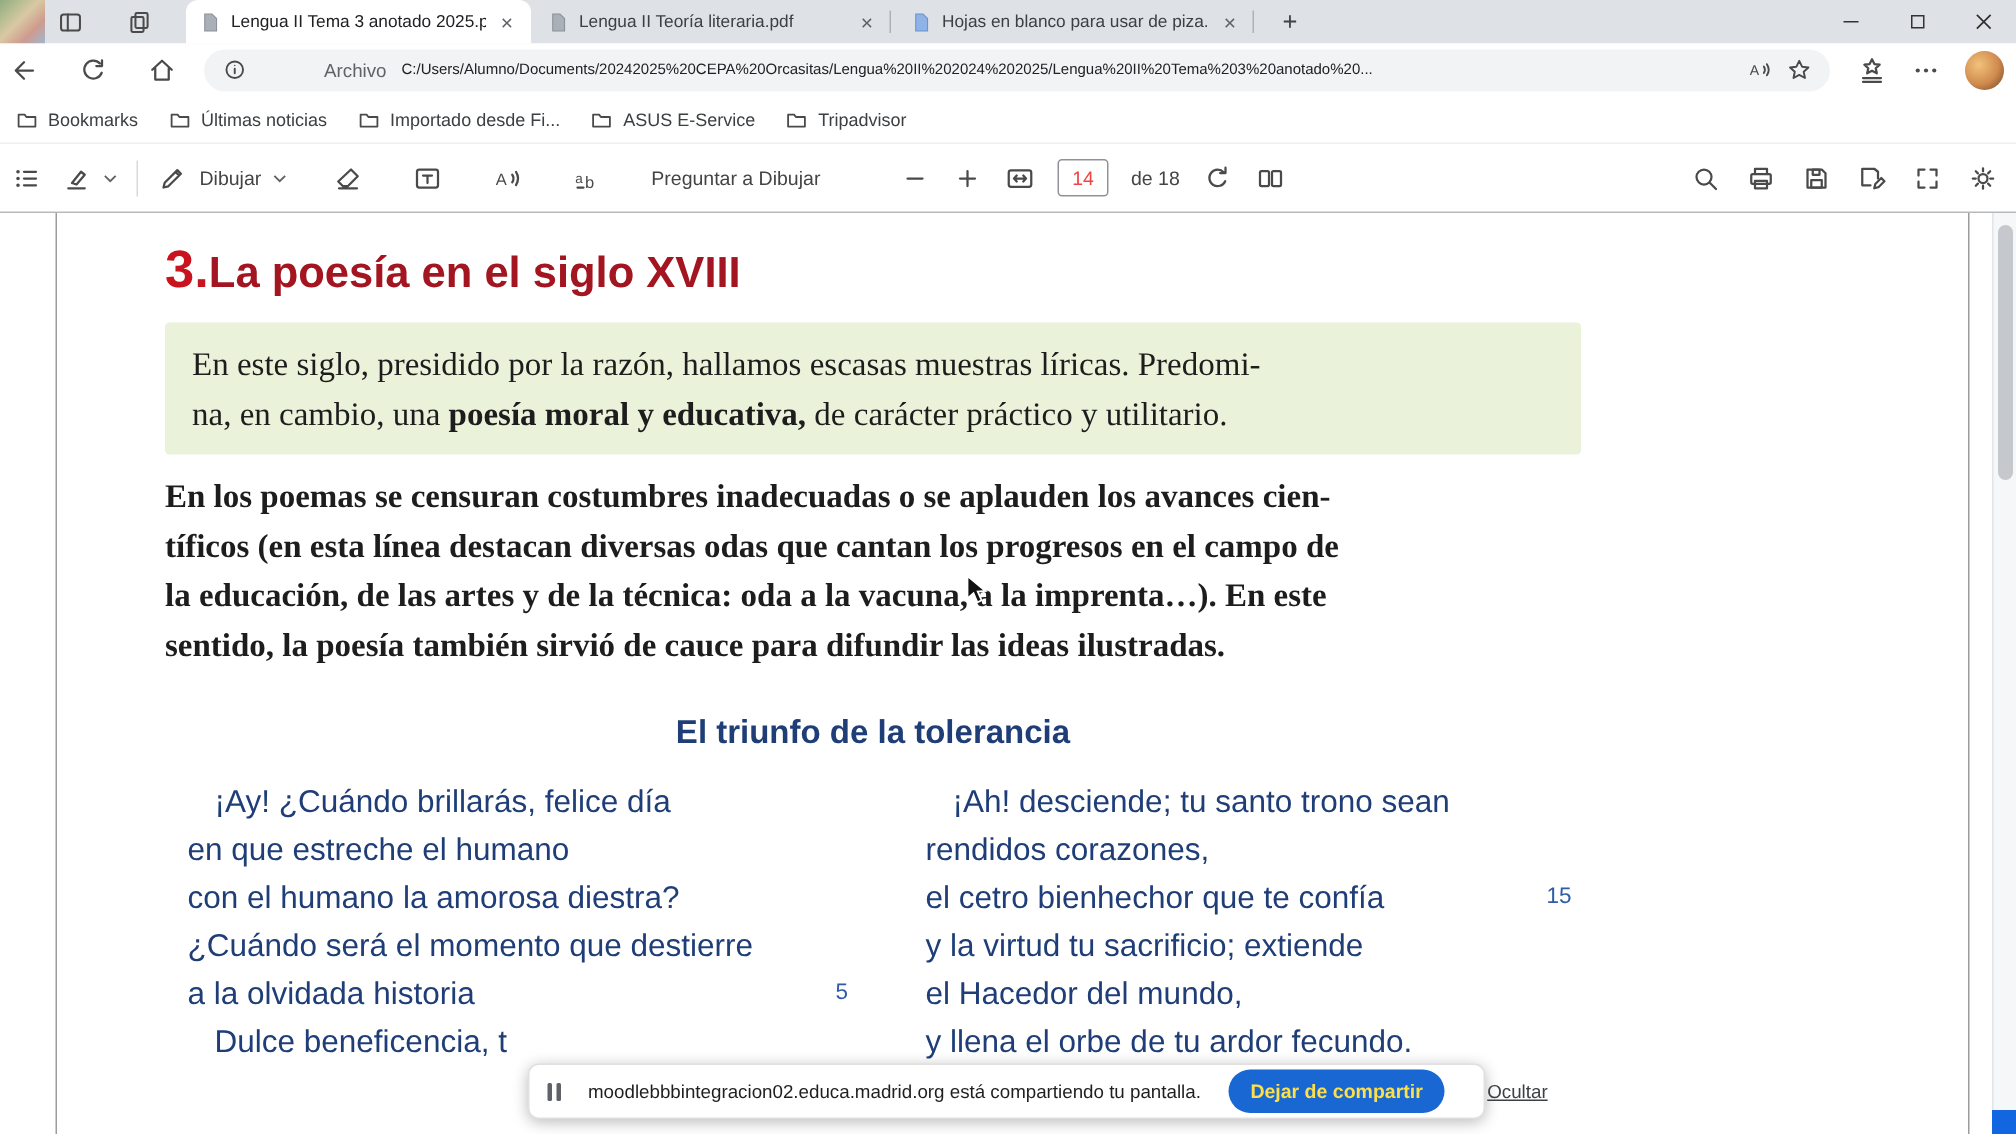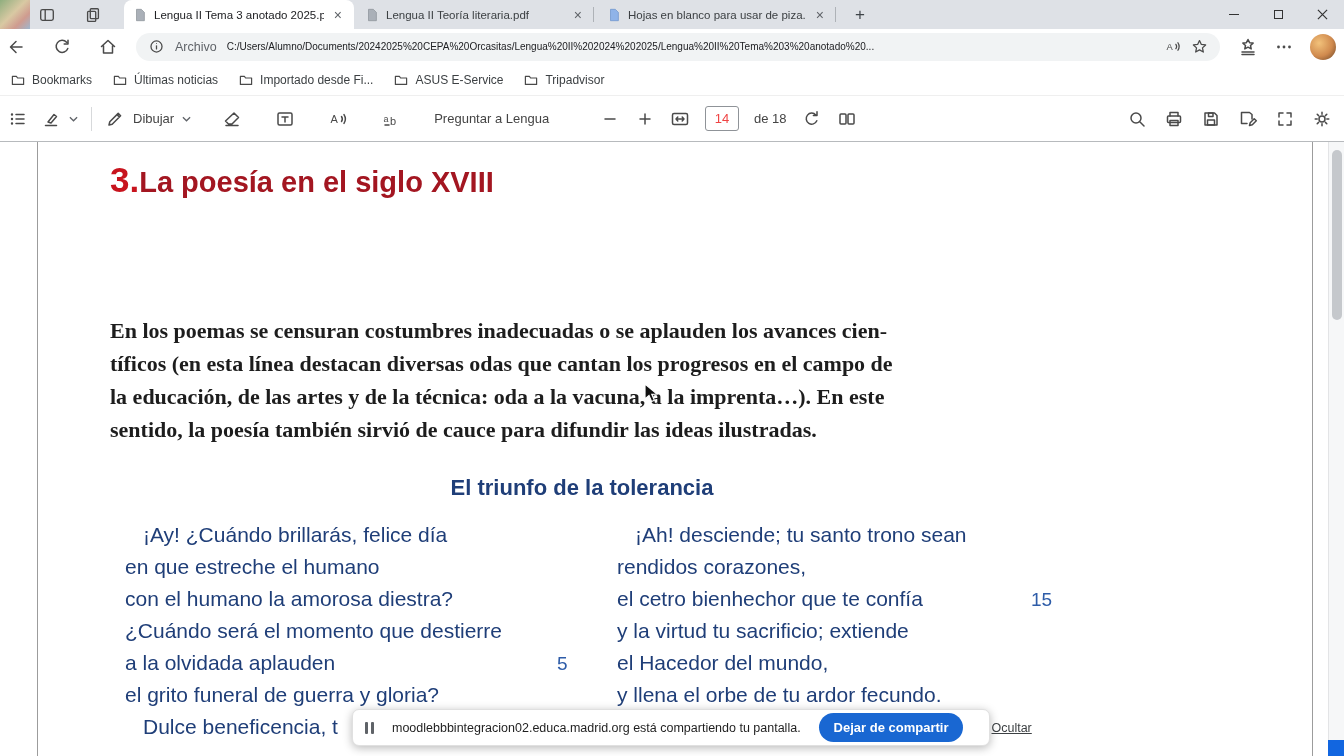--- a/index.html
+++ b/index.html
@@ -22,21 +22,21 @@
   .g-min { width:10px; border-top:1.2px solid #333; display:block; }
   .g-max { width:9px; height:9px; border:1.2px solid #333; display:block; }
   .winbtn svg { width:11px; height:11px; stroke:#333; stroke-width:1.3; }
 
   
   .navbar { position:absolute; left:0; top:29px; width:1344px; height:35px; background:#fff; display:flex; align-items:center; padding:0 8px 0 6px; }
   .nav-icons { display:flex; align-items:center; gap:26px; }
   .nbtn { width:20px; height:20px; }
   .nbtn svg, .pill svg, .nav-right svg { width:20px; height:20px; }
   .pill { flex:1; height:28px; margin:0 18px; background:#f1f3f4; border-radius:14px; display:flex; align-items:center; gap:10px; padding:0 12px; min-width:0; }
-  .chip-label { font-size:12.5px; color:#5f6368; white-space:nowrap; }
+  .chip-label { font-size:12.5px; color:#5f6368; white-space:nowrap;margin-left:41px; }
   .url-text { flex:1; font-size:10px; color:#202124; white-space:nowrap; overflow:hidden; text-overflow:ellipsis; }
   .pill .picon { width:17px; height:17px; flex:0 0 auto; }
   .pill .picon svg { width:17px; height:17px; }
   .nav-right { display:flex; align-items:center; gap:16px; }
   .avatar { width:26px; height:26px; border-radius:50%;
       background:radial-gradient(circle at 35% 35%, #f2c27b, #d08a4e 55%, #8a5a33 85%, #6e4526); }
 
   
   .bookbar { position:absolute; left:0; top:64px; width:1344px; height:32px; background:#fff; display:flex; align-items:center; gap:20px; padding:0 10px; border-bottom:1px solid #efefef; }
   .bitem { display:flex; align-items:center; gap:6px; font-size:12px; color:#3c4043; white-space:nowrap; }
@@ -68,30 +68,30 @@
   .gbold { font-weight:700; }
   .para { position:absolute; left:72px; top:172px; width:960px; font-family:"Liberation Serif",serif; font-size:22px; line-height:33px; color:#1d1d1d;font-weight:bold; }
   .para div { white-space:nowrap; }
   .poemtitle { position:absolute; left:72px; top:333px; width:944px; text-align:center; font-size:22px; font-weight:700; color:var(--blue,#1f3e78); }
   .poem { position:absolute; left:67px; top:377px; width:980px; height:230px; font-size:21px; color:var(--blue,#1f3e78); }
   .pcol { position:absolute; top:0;margin-left:20px; }
   .pcol-left { left:0; width:480px; }
   .pcol-right { left:492px; width:440px; }
   .pline { height:32px; line-height:32px; white-space:nowrap; }
   .indent { padding-left:18px; }
-  .vnum { position:absolute; font-size:19px; color:var(--numblue,#2e5ca8); }
+  .vnum { position:absolute; font-size:15px; color:var(--numblue,#2e5ca8); }
   .n5  { left:452px; top:134px; }
   .n15 { left:926px; top:70px; }
 
   
   .banner { position:absolute; left:352px; top:709px; width:638px; height:37px; background:#fff; border:1px solid #e0e0e0; border-radius:7px; box-shadow:0 2px 10px rgba(0,0,0,.28); display:flex; align-items:center; gap:18px; padding:0 8px 0 12px; z-index:50; }
   .share-ic { display:flex; gap:3px; }
   .share-ic span { width:3px; height:12px; background:#5f6368; border-radius:1px; display:block; }
   .bmsg { font-size:12.5px; color:#1f1f1f; white-space:nowrap; }
-  .bstop { margin-left:auto; background:var(--btnblue,#1967d2); color:#ffffff; font-size:13px; font-weight:700; border:none; border-radius:18px; padding:7px 15px; font-family:"Liberation Sans",sans-serif; white-space:nowrap; }
+  .bstop { margin-left:auto; background:var(--btnblue,#1967d2); color:#fde047; font-size:13px; font-weight:700; border:none; border-radius:18px; padding:7px 15px; font-family:"Liberation Sans",sans-serif; white-space:nowrap; }
   .bhide { margin:0 10px; font-size:12.5px; color:#3c4043; text-decoration:underline; white-space:nowrap; }
 
   
   .vscroll { position:absolute; right:0; top:142px; width:16px; height:598px; background:#f6f7f8; border-left:1px solid #e3e4e6; z-index:40; }
   .vthumb { position:absolute; left:3px; top:8px; width:10px; height:170px; background:#c5c8cc; border-radius:5px; }
   .scorner { position:absolute; right:0; bottom:0; width:16px; height:16px; background:#1266e0; z-index:60; }
 
   .cursor { position:absolute; left:641px; top:383px; z-index:99; }
 </style>
 </head>
@@ -284,21 +284,21 @@
         </svg>
     </div>
     <div class="tbtn ml20">
       <svg class="ic" viewBox="0 0 20 20">
           <text x="2.5" y="13" font-size="9" fill="#4a4a4a" stroke="none" font-family="Liberation Sans, sans-serif">a</text>
           <text x="9" y="16" font-size="11" fill="#4a4a4a" stroke="none" font-family="Liberation Sans, sans-serif">b</text>
           <path d="M4 16 h4"></path>
         </svg>
     </div>
     <div class="tbtn ml20">
-      <span class="tlabel">Preguntar a Lengua</span>
+      <span class="tlabel">Preguntar a Dibujar</span>
     </div>
   </div>
 
   <div class="cluster cl-mid">
     <div class="tbtn">
       <svg class="ic" viewBox="0 0 20 20">
           <path d="M5 10 h10"></path>
         </svg>
     </div>
     <div class="tbtn">
@@ -369,38 +369,41 @@
 </div>
 
 <div class="content">
   <div class="page">
 
     <div class="heading">
       <span class="hnum">3.</span>
       <span class="htitle">La poesía en el siglo XVIII</span>
     </div>
 
+    <div class="greenbox">
+      <div class="gline">En este siglo, presidido por la razón, hallamos escasas muestras líricas. Predomi-</div>
+      <div class="gline"><span>na, en cambio, una </span><span class="gbold">poesía moral y educativa,</span><span> de carácter práctico y utilitario.</span></div>
+    </div>
 
     <div class="para">
       <div>En los poemas se censuran costumbres inadecuadas o se aplauden los avances cien-</div>
       <div>tíficos (en esta línea destacan diversas odas que cantan los progresos en el campo de</div>
       <div>la educación, de las artes y de la técnica: oda a la vacuna, a la imprenta…). En este</div>
       <div>sentido, la poesía también sirvió de cauce para difundir las ideas ilustradas.</div>
     </div>
 
     <div class="poemtitle">El triunfo de la tolerancia</div>
 
     <div class="poem">
       <div class="pcol pcol-left">
         <div class="pline indent">¡Ay! ¿Cuándo brillarás, felice día</div>
         <div class="pline">en que estreche el humano</div>
         <div class="pline">con el humano la amorosa diestra?</div>
         <div class="pline">¿Cuándo será el momento que destierre</div>
-        <div class="pline">a la olvidada aplauden</div>
-        <div class="pline">el grito funeral de guerra y gloria?</div>
+        <div class="pline">a la olvidada historia</div>
         <div class="pline indent">Dulce beneficencia, t</div>
       </div>
       <div class="pcol pcol-right">
         <div class="pline indent">¡Ah! desciende; tu santo trono sean</div>
         <div class="pline">rendidos corazones,</div>
         <div class="pline">el cetro bienhechor que te confía</div>
         <div class="pline">y la virtud tu sacrificio; extiende</div>
         <div class="pline">el Hacedor del mundo,</div>
         <div class="pline">y llena el orbe de tu ardor fecundo.</div>
       </div>

